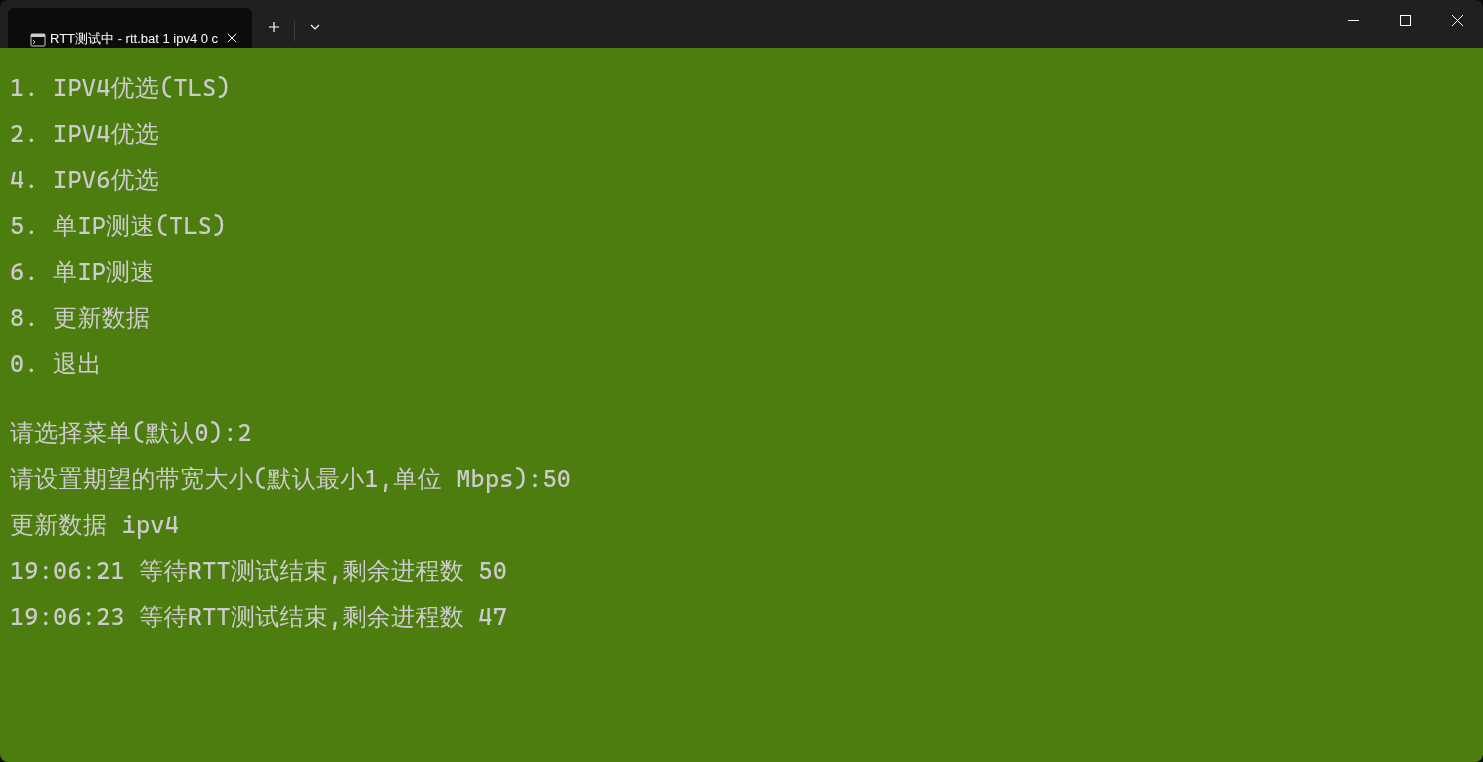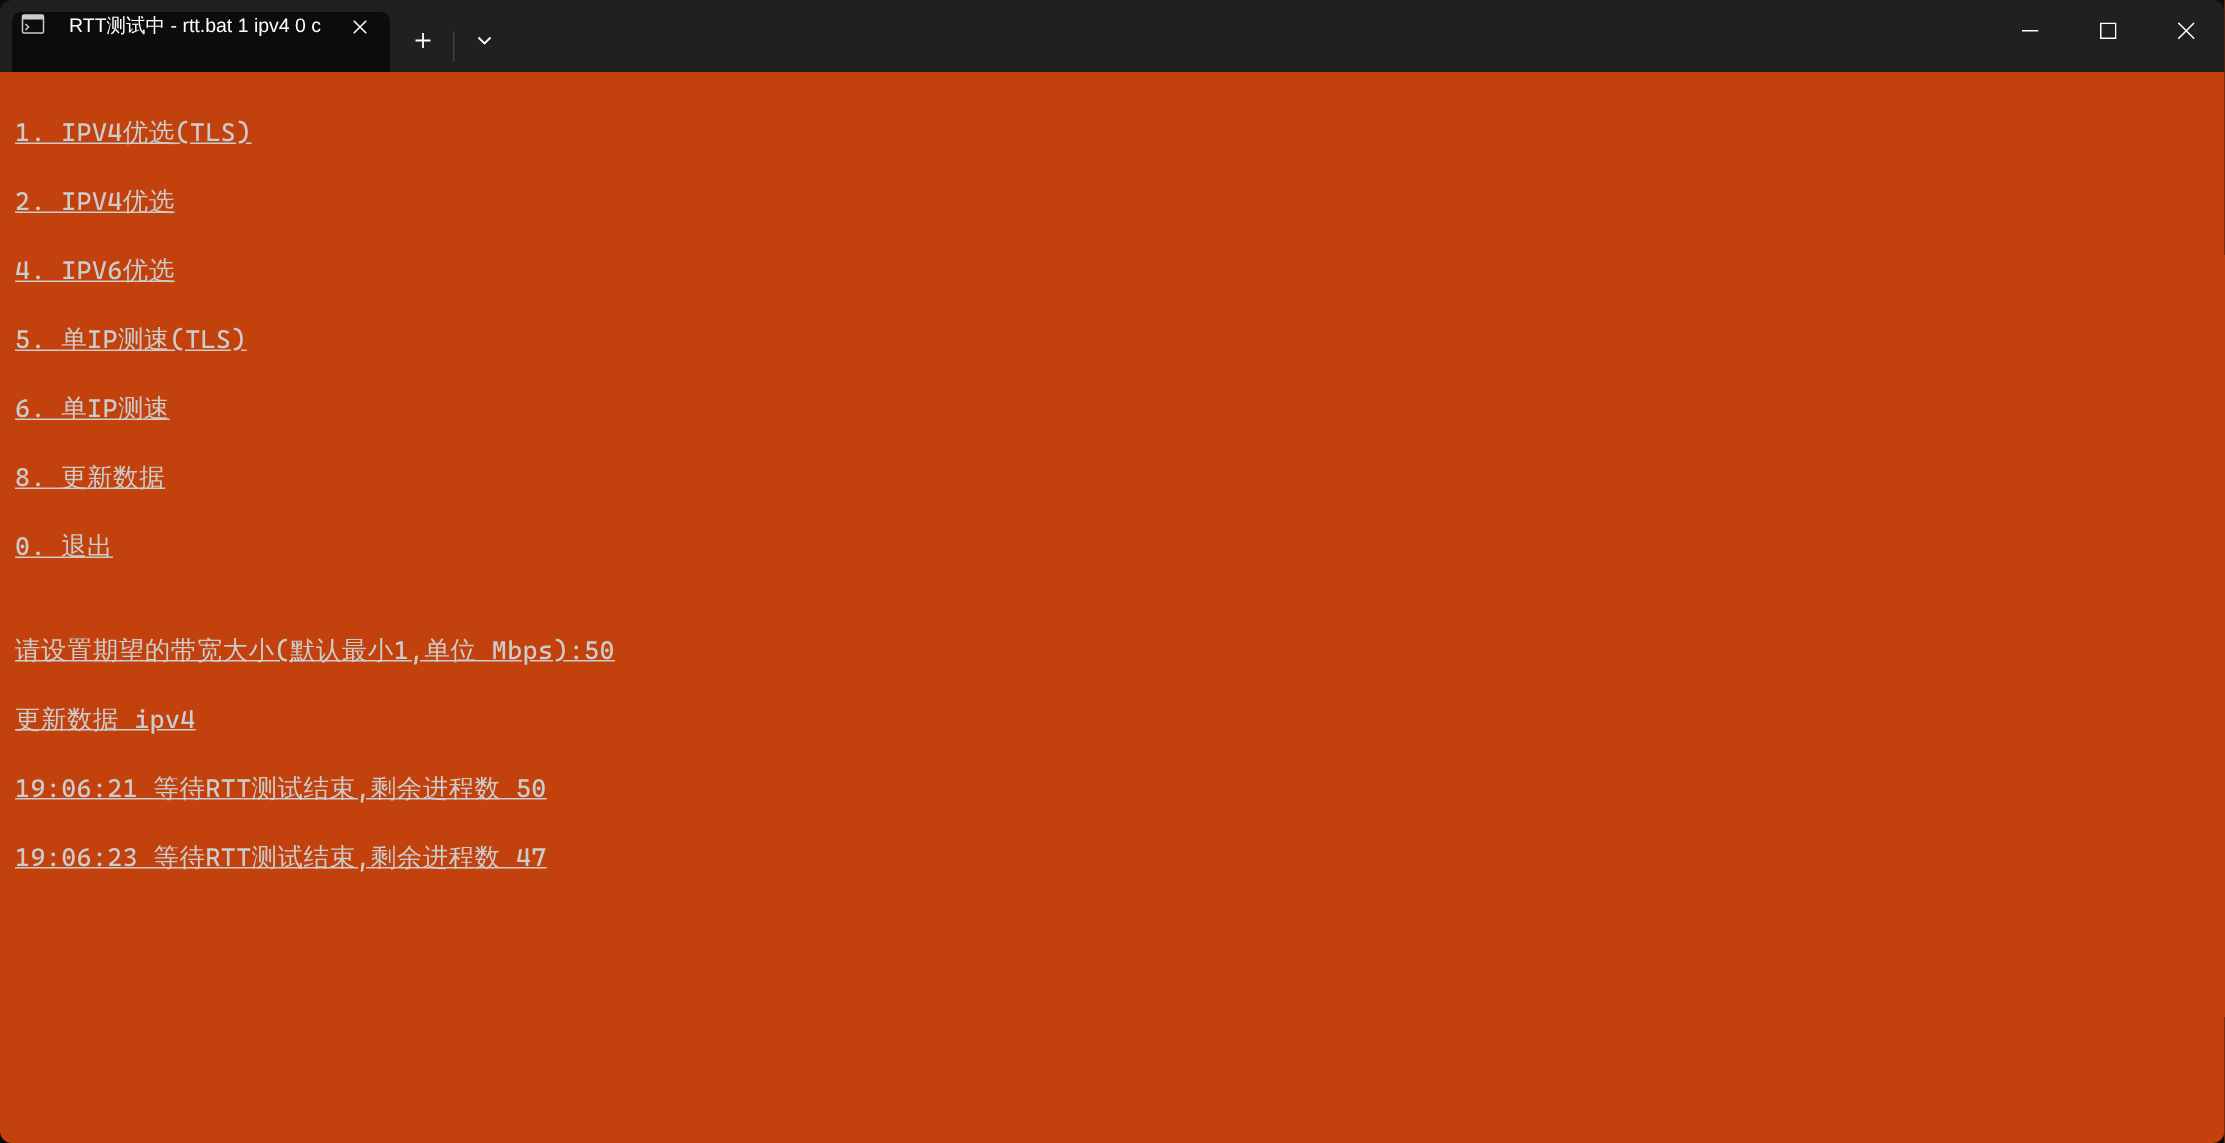--- a/index.html
+++ b/index.html
@@ -24,27 +24,27 @@
       border-radius: 8px 8px 0 0;
     }
     .titlebar-left {
       display: flex;
       align-items: flex-end;
       height: 100%;
       padding-left: 8px;
     }
     .tab {
       display: flex;
-      align-items: flex-start;
+      align-items: flex-end;
       height: 40px;
       background: #0c0c0c;
       border-radius: 6px 6px 0 0;
-      padding: 0 10px 0 6px;
+      padding: 0 10px 0 22px;
       margin-top: 8px;
-      gap: 16px;
+      gap: 4px;
       min-width: 240px;
       position: relative;
     }
     .tab-icon {
       width: 16px;
       height: 16px;
       display: flex;
       align-items: center;
       justify-content: center;
     }
@@ -100,27 +100,26 @@
       height: 40px;
       display: flex;
       align-items: center;
       justify-content: center;
       color: #ffffff;
       cursor: pointer;
     }
     .terminal-content {
       padding: 6px 10px;
       color: #cccccc;
-      font-size: 17px;
+      font-size: 24px;
       line-height: 23px;
       white-space: pre;
       font-family: 'Cascadia Mono', 'Consolas', monospace;
-      background: #c2410c;
+      background: #4d7c0f;
       height: calc(100% - 48px);
-      text-decoration: underline;
     }
     .terminal-line {
       display: block;
       letter-spacing: 0.3px;
     }
     @keyframes blink {
       50% { opacity: 0; }
     }
   </style>
 </head>
@@ -178,18 +177,19 @@
 
 <div class="terminal-content">
 <span class="terminal-line">1. IPV4优选(TLS)</span>
 <span class="terminal-line">2. IPV4优选</span>
 <span class="terminal-line">4. IPV6优选</span>
 <span class="terminal-line">5. 单IP测速(TLS)</span>
 <span class="terminal-line">6. 单IP测速</span>
 <span class="terminal-line">8. 更新数据</span>
 <span class="terminal-line">0. 退出</span>
 <span class="terminal-line"></span>
+<span class="terminal-line">请选择菜单(默认0):2</span>
 <span class="terminal-line">请设置期望的带宽大小(默认最小1,单位 Mbps):50</span>
 <span class="terminal-line">更新数据 ipv4</span>
 <span class="terminal-line">19:06:21 等待RTT测试结束,剩余进程数 50</span>
 <span class="terminal-line">19:06:23 等待RTT测试结束,剩余进程数 47</span>
 
 </div>
 
 </body></html>

